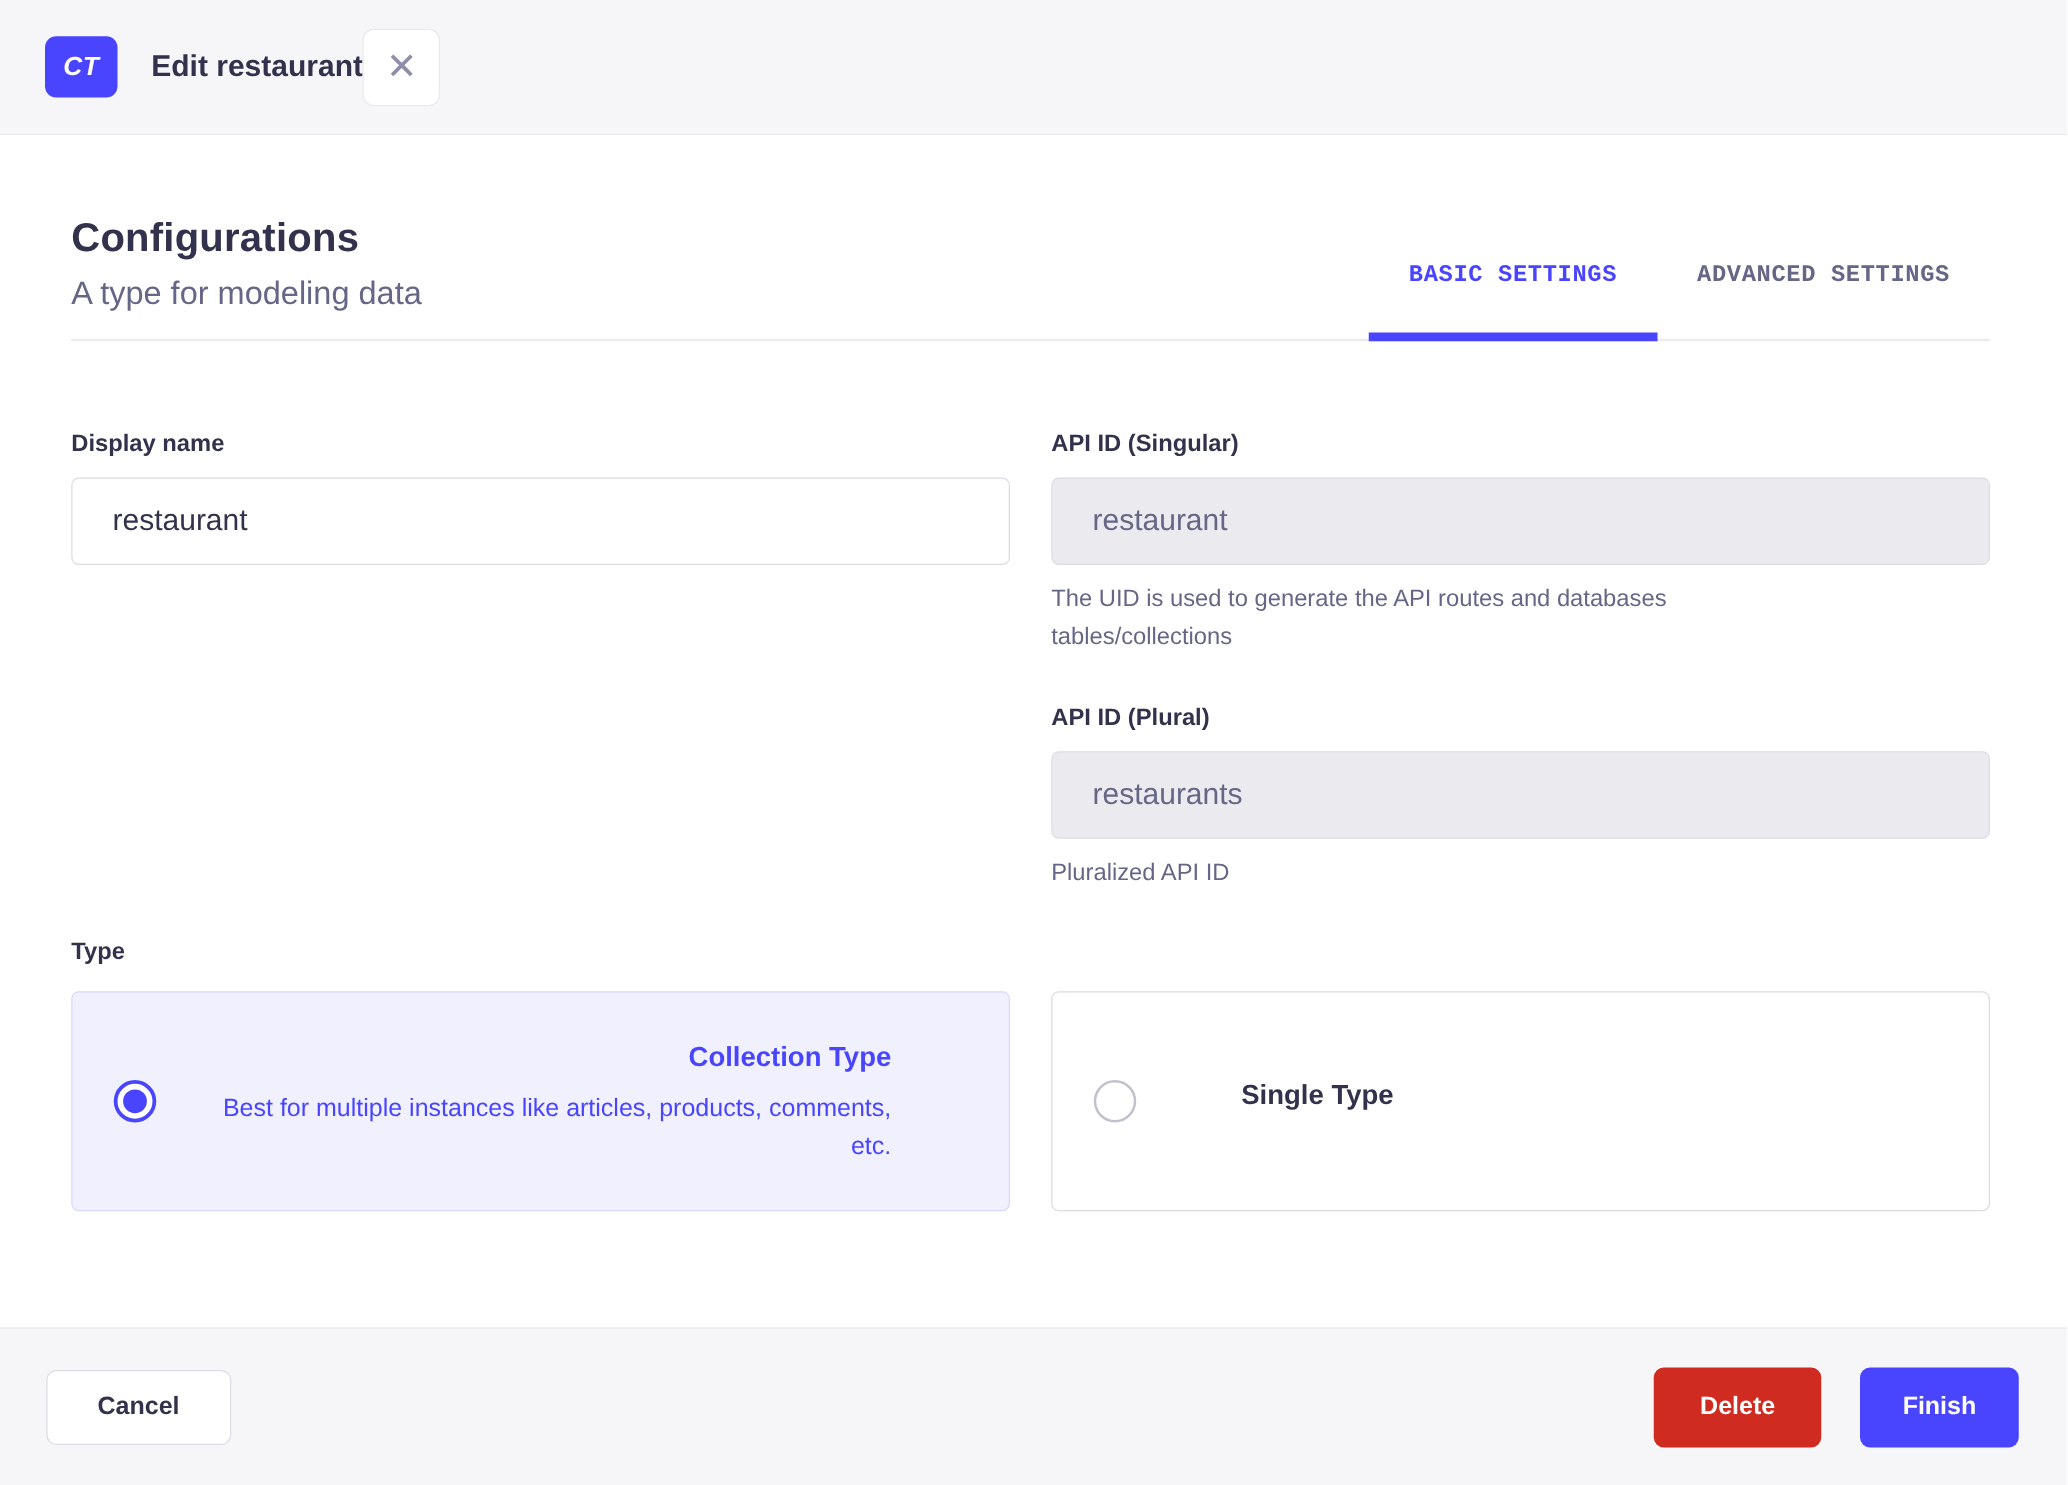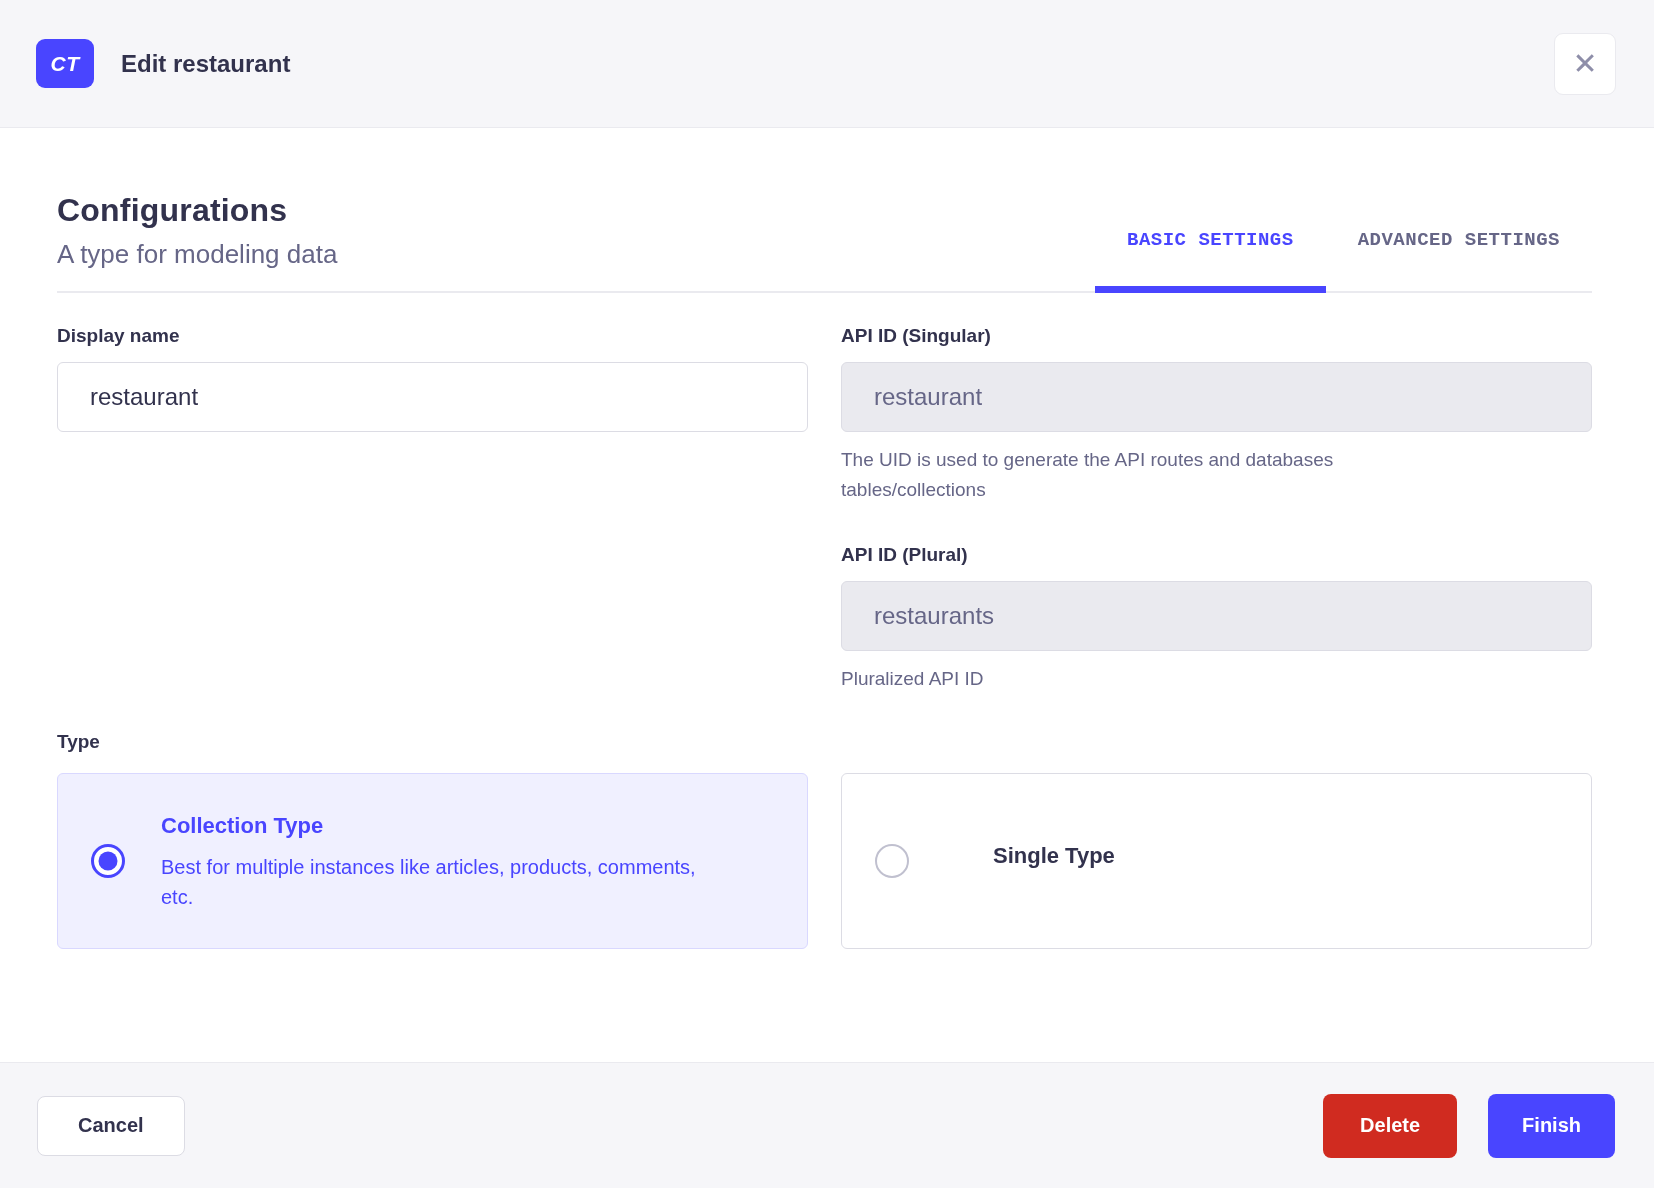--- a/index.html
+++ b/index.html
@@ -14,22 +14,22 @@
     --neutral500:#8e8ea9;
     --neutral600:#666687;
     --neutral800:#32324d;
   }
   *{margin:0;padding:0;box-sizing:border-box;}
   html,body{background:#fff;}
   body{font-family:"Liberation Sans",sans-serif;color:var(--neutral800);}
   .modal{width:1654px;height:1188px;display:flex;flex-direction:column;background:var(--neutral0);overflow:hidden;}
 
   
-  .modal-header{flex:none;height:128px;background:var(--neutral100);border-bottom:1px solid var(--neutral200);
-    display:flex;align-items:center;justify-content:space-between;padding:0 38px 0 36px;}
+  .modal-header{flex:none;height:108px;background:var(--neutral100);border-bottom:1px solid var(--neutral200);
+    display:flex;align-items:center;padding:0 38px 0 36px;}
   .header-left{display:flex;align-items:center;gap:27px;}
   .ct-badge{width:58px;height:49px;border-radius:9px;background:var(--primary);color:#fff;
     display:flex;align-items:center;justify-content:center;font-size:21px;font-weight:bold;font-style:italic;letter-spacing:.5px;}
   .header-title{font-size:24px;font-weight:bold;color:var(--neutral800);}
   .close-btn{width:62px;height:62px;border-radius:9px;background:var(--neutral0);border:1px solid var(--neutral200);
     display:flex;align-items:center;justify-content:center;cursor:pointer;}
   .close-btn .x{font-size:30px;line-height:1;color:var(--neutral500);font-weight:normal;}
 
   
   .modal-body{flex:1;padding:64px 62px 0 57px;}
@@ -37,33 +37,33 @@
   .section-row{display:flex;align-items:flex-end;justify-content:space-between;border-bottom:2px solid var(--neutral200);}
   .section-titles{padding-bottom:21px;}
   .section-title{font-size:32px;font-weight:bold;color:var(--neutral800);letter-spacing:.2px;}
   .section-subtitle{margin-top:10px;font-size:26px;color:var(--neutral600);}
   .tabs{display:flex;align-items:flex-end;}
   .tab{position:relative;padding:0 32px 40px 32px;font-size:19px;font-weight:bold;letter-spacing:.5px;
     color:var(--neutral600);cursor:pointer;background:none;border:none;font-family:Liberation Mono, monospace;}
   .tab.active{color:var(--primary);}
   .tab.active::after{content:"";position:absolute;left:0;right:0;bottom:-2px;height:7px;background:var(--primary);}
 
-  .form-grid{display:grid;grid-template-columns:1fr 1fr;column-gap:33px;margin-top:32px;align-items:start;}
+  .form-grid{display:grid;grid-template-columns:1fr 1fr;column-gap:33px;margin-top:72px;align-items:start;}
   .col-stack{display:flex;flex-direction:column;gap:39px;}
   .field-label{display:block;font-size:19px;font-weight:bold;color:var(--neutral800);margin-bottom:15px;}
   .text-input{width:100%;height:70px;border:1px solid var(--neutral300);border-radius:6px;background:var(--neutral0);
     padding:0 32px;font-size:24px;color:var(--neutral800);font-family:inherit;outline:none;}
   .text-input:disabled{background:var(--neutral200);border-color:var(--neutral300);color:var(--neutral600);}
   .field-hint{margin-top:13px;font-size:19px;line-height:30px;color:var(--neutral600);max-width:640px;}
 
   .type-section{margin-top:37px;}
   .type-label{font-size:19px;font-weight:bold;color:var(--neutral800);margin-bottom:20px;}
   .type-grid{display:grid;grid-template-columns:1fr 1fr;column-gap:33px;}
   .type-card{height:176px;border-radius:6px;display:flex;align-items:center;padding:0 30px 0 33px;cursor:pointer;}
-  .type-card.selected{background:var(--primary-bg);border:1px solid var(--primary-border);}
+  .type-card.selected{background:var(--primary-bg);border:1px solid var(--primary-border);text-align:right;}
   .type-card.unselected{background:var(--neutral0);border:1px solid var(--neutral300);gap:48px;}
   .radio{flex:none;width:34px;height:34px;border-radius:50%;margin-right:36px;position:relative;background:var(--neutral0);}
   .radio.checked{border:3px solid var(--primary);}
   .radio.checked::after{content:"";position:absolute;left:50%;top:50%;transform:translate(-50%,-50%);
     width:19px;height:19px;border-radius:50%;background:var(--primary);}
   .radio.unchecked{border:2px solid #c0c0cf;}
   .type-card-text{padding-top:2px;}
   .type-card-title{font-size:22px;font-weight:bold;margin-bottom:13px;}
   .type-card.selected .type-card-title,.type-card.selected .type-card-desc{color:var(--primary);}
   .type-card.unselected .type-card-title{color:var(--neutral800);}

